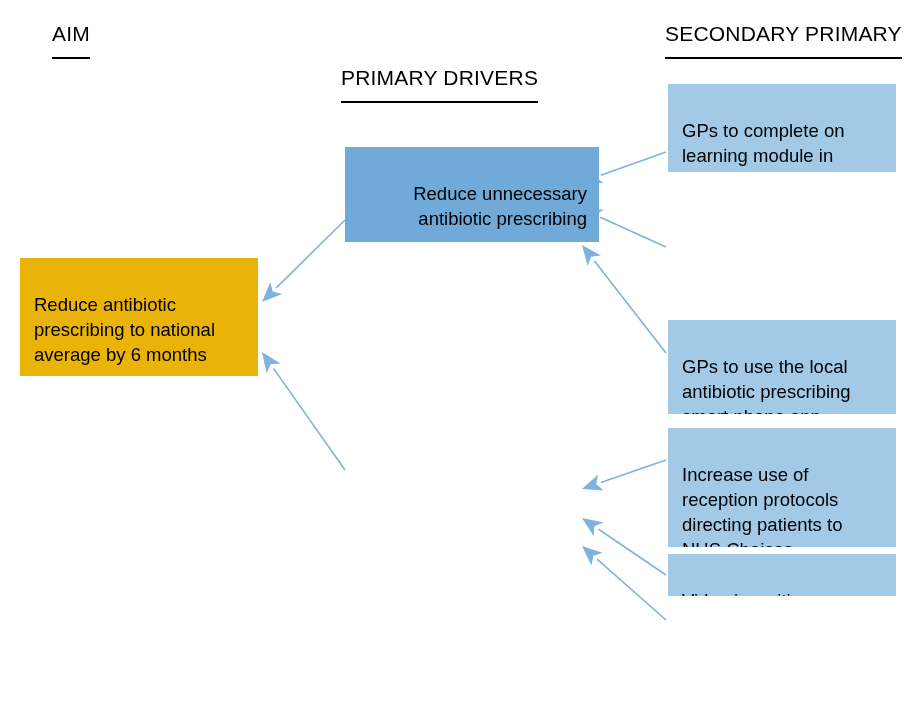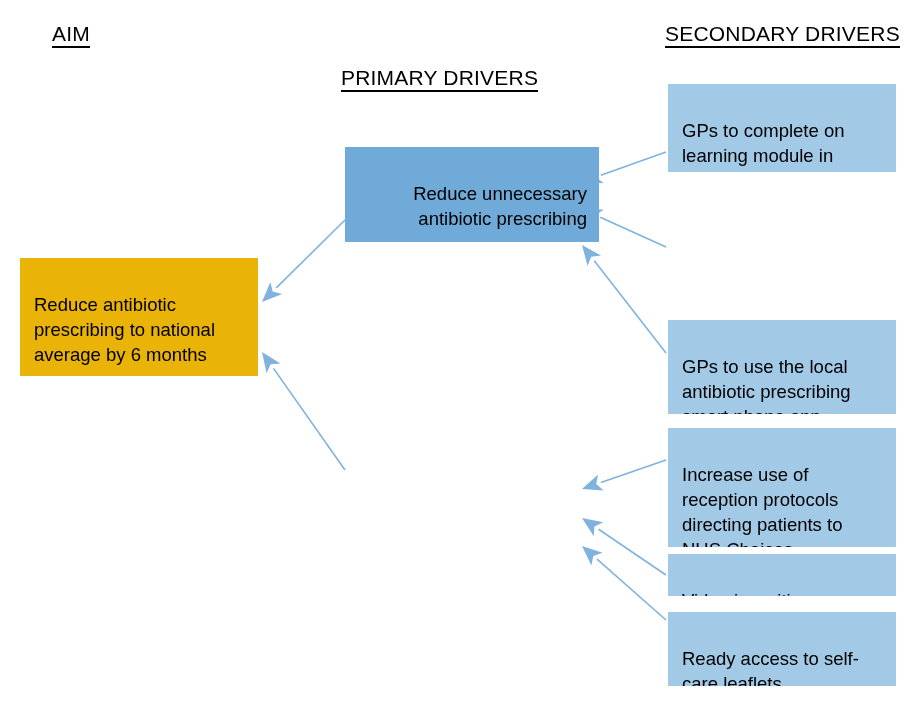--- a/index.html
+++ b/index.html
@@ -28,21 +28,21 @@
   .col-header {
     position: absolute;
     font-size: 21px;
     font-weight: 400;
     letter-spacing: 0.2px;
     color: #000000;
     white-space: nowrap;
   }
   .col-header .hd-underline {
     border-bottom: 2px solid #000000;
-    padding-bottom: 0;
+    padding-bottom: 11px;
     display: inline-block;
   }
   #hdr-aim        { left: 52px;  top: 22px; }
   #hdr-primary    { left: 341px; top: 22px; margin-top: 44px; }
   #hdr-secondary  { left: 665px; top: 22px; }
 
   
   .node {
     position: absolute;
     box-sizing: border-box;
@@ -78,21 +78,21 @@
 
 <div id="canvas">
 
   <div class="col-header" id="hdr-aim">
     <span class="hd-underline">AIM</span>
   </div>
   <div class="col-header" id="hdr-primary">
     <span class="hd-underline">PRIMARY DRIVERS</span>
   </div>
   <div class="col-header" id="hdr-secondary">
-    <span class="hd-underline">SECONDARY DRIVERS</span>
+    <span class="hd-underline">SECONDARY PRIMARY</span>
   </div>
 
   <svg id="connectors" viewBox="0 0 924 710" xmlns="http://www.w3.org/2000/svg">
       <g>
         <line x1="345" y1="220" x2="276.2275842426884" y2="287.94383243493434" stroke="#7fb3dd" stroke-width="1.6"></line>
         <polygon points="262.0,302.0 270.3,281.9 272.7,291.5 282.2,294.0" fill="#7fb3dd"></polygon>
       </g>
       <g>
         <line x1="345" y1="470" x2="273.50643387275034" y2="368.35854454198244" stroke="#7fb3dd" stroke-width="1.6"></line>
         <polygon points="262.0,352.0 280.5,363.5 270.6,364.3 266.6,373.2" fill="#7fb3dd"></polygon>
@@ -136,17 +136,14 @@
   </div>
   <div class="node secondary" style="left: 668px; top: 320px; width: 228px; height: 94px;">
     <span>GPs to use the local antibiotic prescribing smart phone app</span>
   </div>
   <div class="node secondary" style="left: 668px; top: 428px; width: 228px; height: 119px;">
     <span>Increase use of reception protocols directing patients to NHS Choices</span>
   </div>
   <div class="node secondary" style="left: 668px; top: 554px; width: 228px; height: 42px;">
     <span>Video in waiting room</span>
   </div>
-  <div class="node secondary" style="left: 668px; top: 612px; width: 228px; height: 74px;">
-    <span>Ready access to self-care leaflets</span>
-  </div>
 
 </div>
 
 </body></html>

